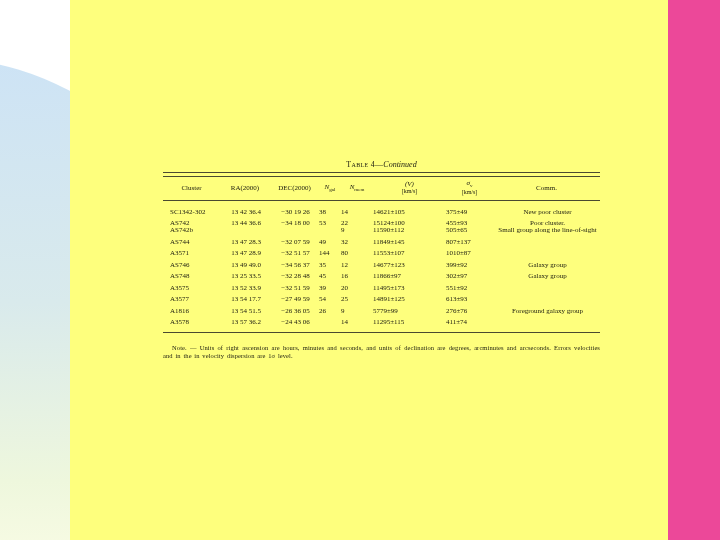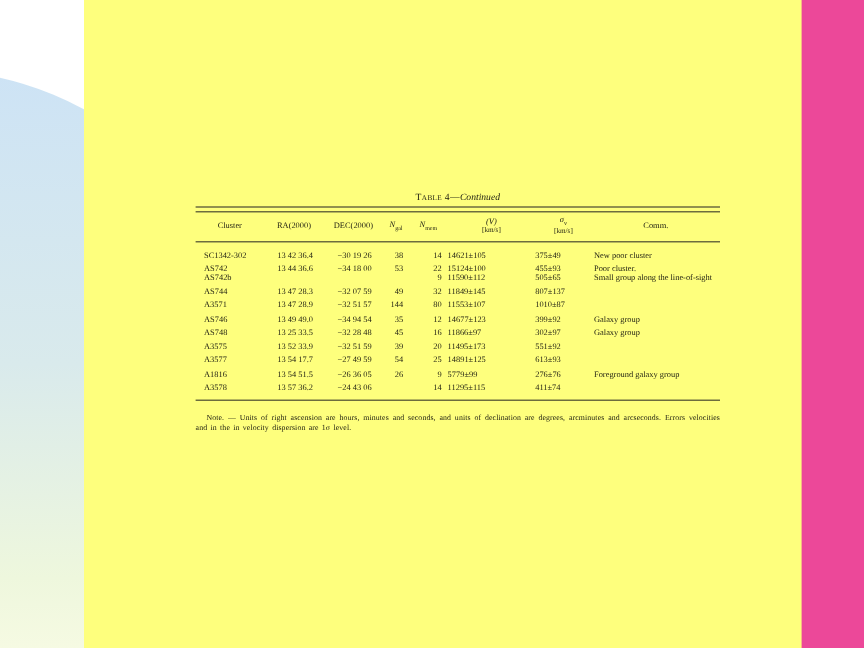--- a/index.html
+++ b/index.html
@@ -23,23 +23,23 @@
   .hrow { font-size:7px; line-height:7px; align-items:center; padding:3px 0 4px 0; }
   .hc { text-align:center; }
   .hc sub { font-size:5px; }
   .hc.two .ln { display:block; }
   .hc.two .un { font-size:6px; }
   .rows { padding-top:3px; }
   .trow { font-size:7px; line-height:7px; margin-top:4.5px; }
   .trow.tight { margin-top:0; }
   .c.a  { text-align:left;  padding-left:7px; }
   .c.b  { text-align:center;  padding-left:2px; }
-  .c.r  { text-align:right; padding-right:5px; }
+  .c.r  { text-align:left; padding-right:5px; }
   .c.m  { text-align:left; }
-  .c.cm { text-align:left;  padding-left:2px; white-space:nowrap; }
+  .c.cm { text-align:center;  padding-left:2px; white-space:nowrap; }
   .brule { margin-top:6px; border-top:1px solid #4a4a30; }
   .note {
     margin-top:11px; font-size:6.5px; line-height:8px;
     text-align:justify; text-indent:9px; word-spacing:1px; letter-spacing:.1px;
   }
 </style>
 </head>
 <body>
 
 <div class="canvas">
@@ -138,21 +138,21 @@
         <div class="c r">144</div>
         <div class="c r">80</div>
         <div class="c m">11553±107</div>
         <div class="c m">1010±87</div>
         <div class="c cm"></div>
       </div>
 
       <div class="trow grid8">
         <div class="c a">AS746</div>
         <div class="c b">13 49 49.0</div>
-        <div class="c b">−34 94 54</div>
+        <div class="c b">−34 56 37</div>
         <div class="c r">35</div>
         <div class="c r">12</div>
         <div class="c m">14677±123</div>
         <div class="c m">399±92</div>
         <div class="c cm">Galaxy group</div>
       </div>
 
       <div class="trow grid8">
         <div class="c a">AS748</div>
         <div class="c b">13 25 33.5</div>

